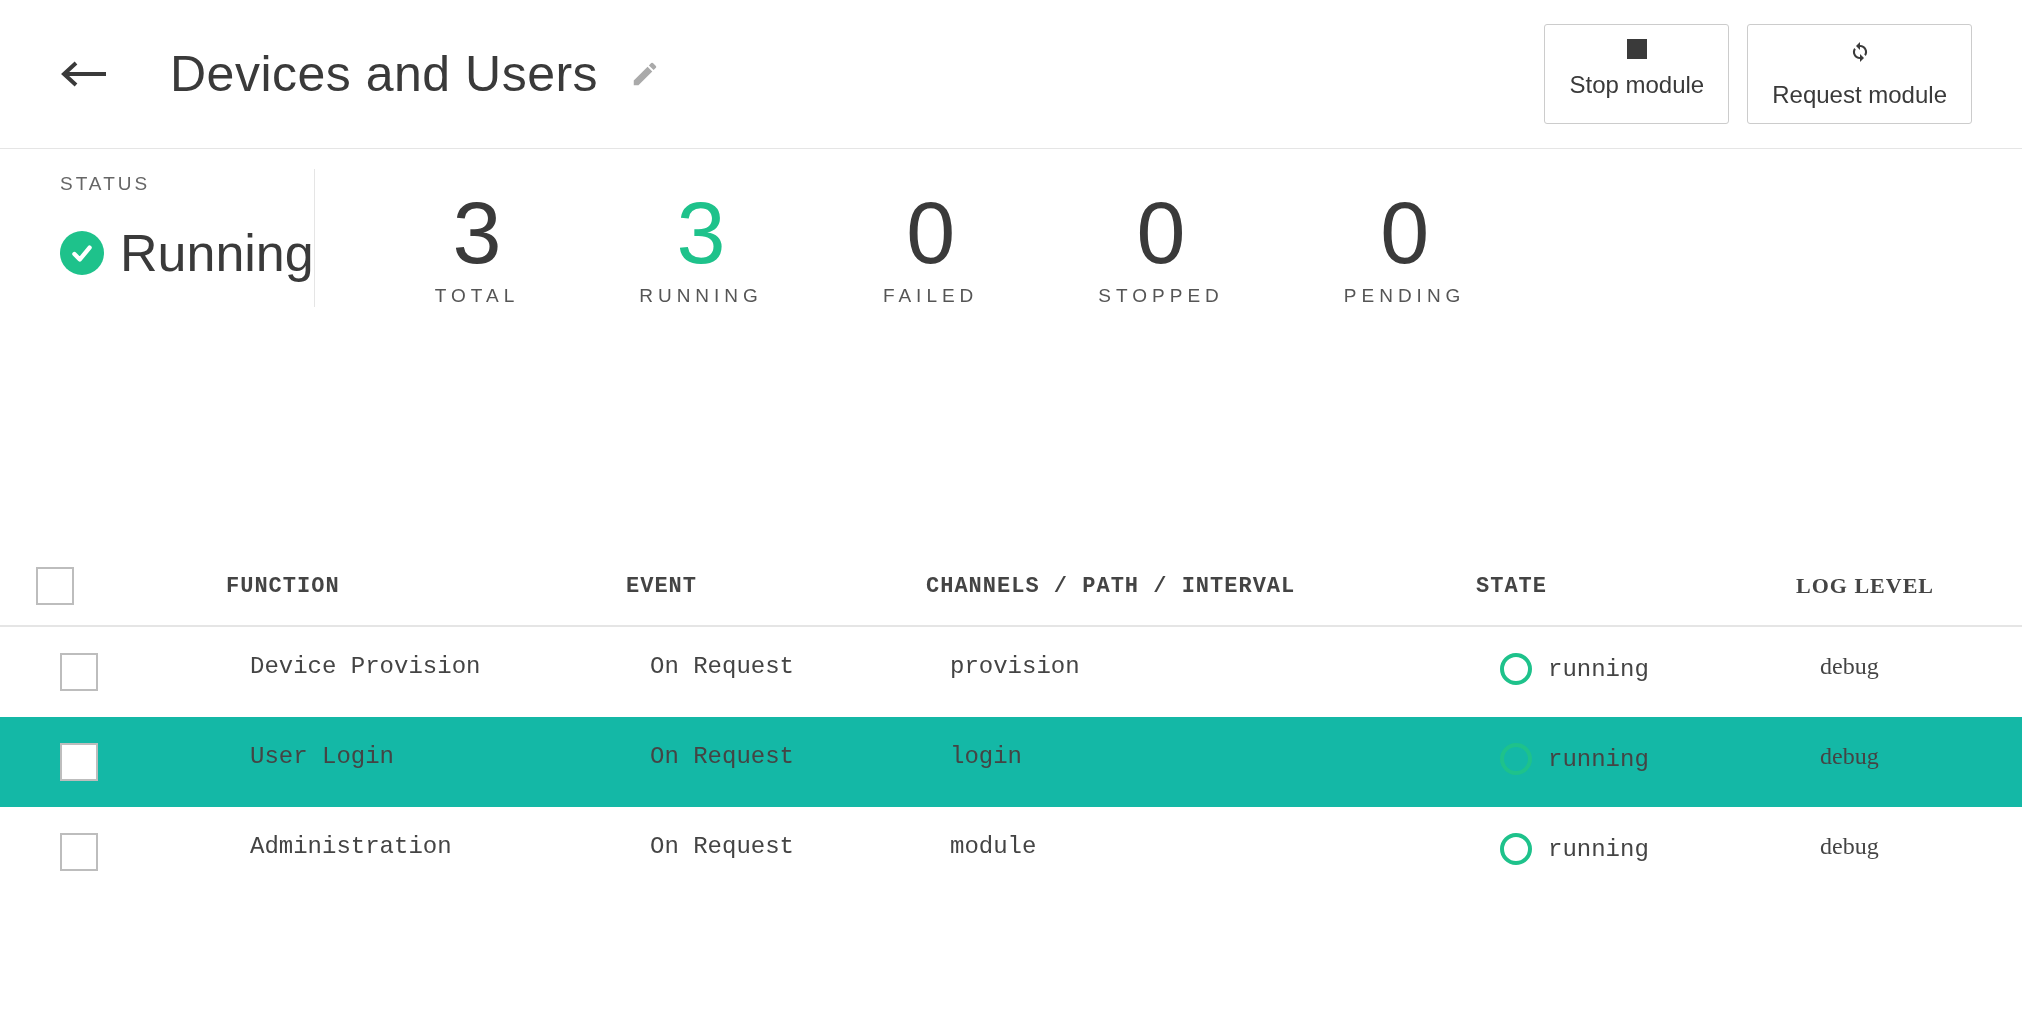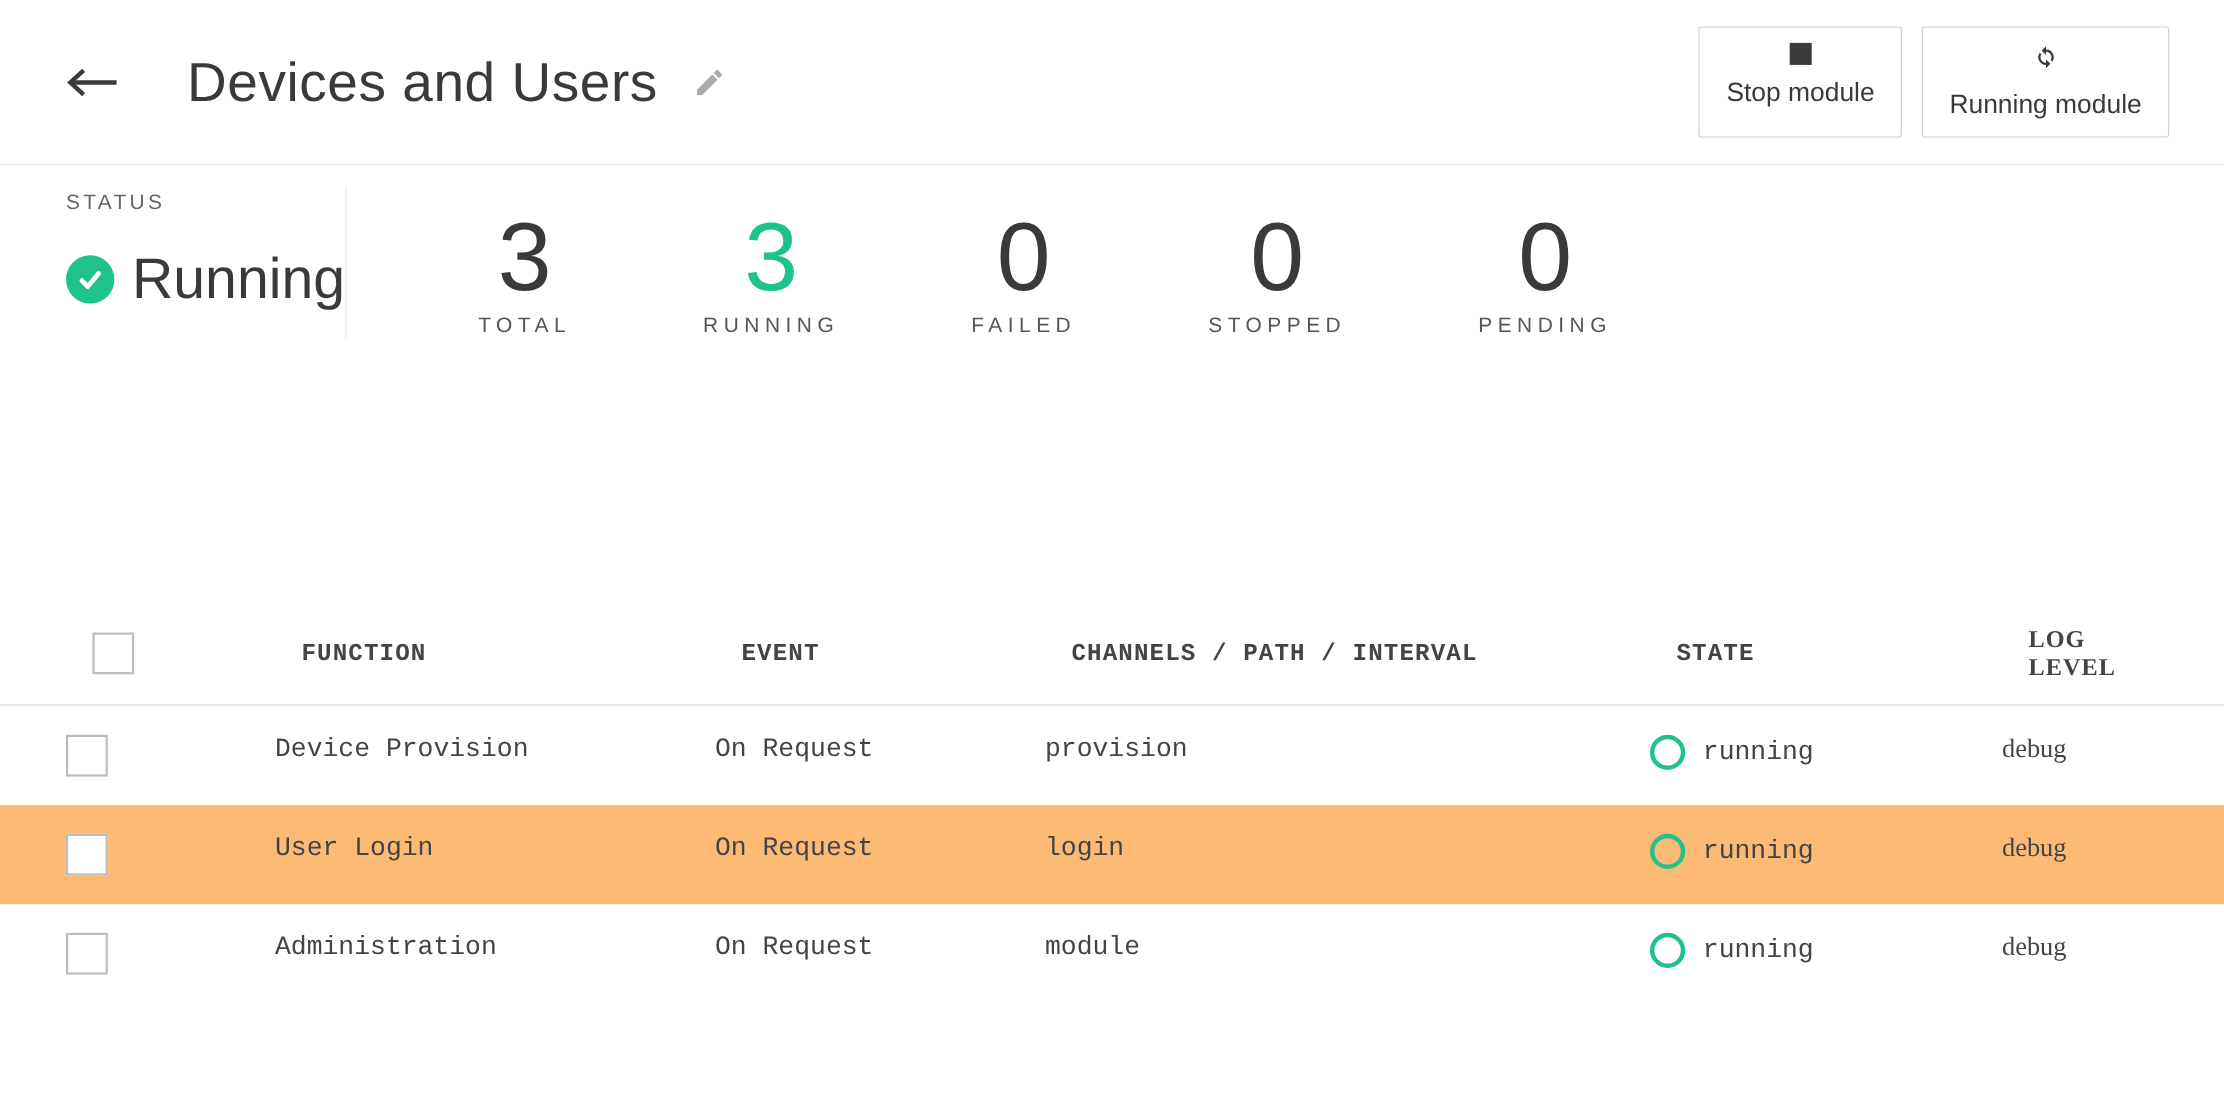--- a/index.html
+++ b/index.html
@@ -71,21 +71,21 @@
   }
   .metrics { display: flex; gap: 120px; padding-top: 20px; padding-left: 40px;}
   .metric { text-align: center; }
   .metric-num { font-size: 88px; font-weight: 400; color: #3a3a3a; line-height:1;}
   .metric-num.green { color: #1EC28B; }
   .metric-label { font-size: 19px; letter-spacing: 5px; color:#555; text-transform: uppercase; margin-top: 8px;}
   .table-wrap { margin-top: 200px; }
   .table-header {
     display:flex;
     align-items:center;
-    padding: 20px 84px;
+    padding: 20px 36px;
     border-bottom: 2px solid #e5e5e5;
     font-family: "Courier New", monospace;
     font-size: 22px;
     font-weight: bold;
     letter-spacing: 1px;
     color:#444;
     text-transform: uppercase;
   }
   .col-check { width: 190px; display:flex;}
   .col-func { width: 400px; }
@@ -97,21 +97,21 @@
     width: 38px; height: 38px; border: 2px solid #bdbdbd; background:#fff; cursor:pointer;
   }
   .row {
     display:flex;
     align-items:flex-start;
     padding: 26px 60px;
     font-family: "Courier New", monospace;
     font-size: 24px;
     color:#444;
   }
-  .row.alt { background:#fdba74; }
+  .row.alt { background:#14b8a6; }
   .state-cell { display:flex; align-items:center; gap: 16px;}
   .state-ring { width: 32px; height: 32px; border: 4px solid #1EC28B; border-radius:50%; }
 </style>
 </head>
 <body>
 
 <div class="header">
   <div class="header-left">
     <span class="back-arrow">
       <svg width="50" height="30" viewBox="0 0 50 30">
@@ -130,21 +130,21 @@
     <button class="btn">
       <span class="stop-square"></span>
       <span>Stop module</span>
     </button>
     <button class="btn">
       <span>
         <svg width="24" height="24" viewBox="0 0 24 24">
             <path d="M12 6V3L8 7l4 4V8c2.76 0 5 2.24 5 5a5 5 0 0 1-.72 2.58l1.46 1.46A7 7 0 0 0 12 6zm0 12c-2.76 0-5-2.24-5-5 0-.93.26-1.8.72-2.58L6.26 8.96A7 7 0 0 0 12 20v3l4-4-4-4v3z" fill="#3a3a3a"></path>
           </svg>
       </span>
-      <span>Running module</span>
+      <span>Request module</span>
     </button>
   </div>
 </div>
 
 <div class="status-panel">
   <div class="status-block">
     <div class="status-label">STATUS</div>
     <div class="status-value">
       <span class="check-circle">
         <svg width="26" height="26" viewBox="0 0 24 24">

